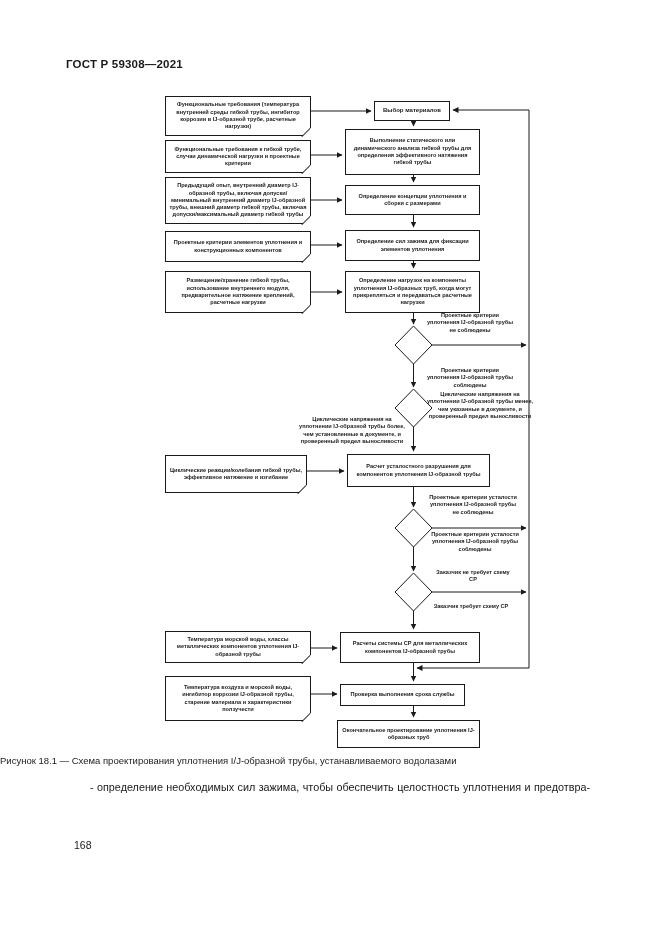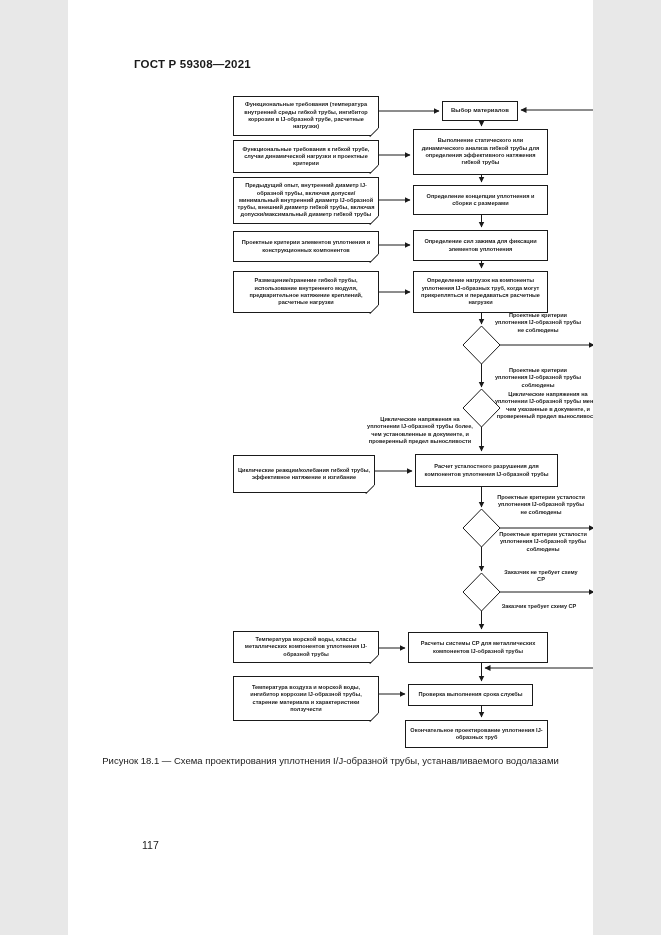--- a/index.html
+++ b/index.html
@@ -1,27 +1,27 @@
 <!DOCTYPE html>
 <html><head>
 <meta charset="utf-8">
 <style>
   html,body{margin:0;padding:0;background:#e8e8e8;}
-  .page{position:relative;width:525px;height:935px;background:#ffffff;margin:0 auto;
+  .page{position:relative;width:661px;height:935px;background:#ffffff;margin:0 auto;
         font-family:"Liberation Sans",sans-serif;color:#1a1a1a;overflow:hidden;}
   .hdr{position:absolute;left:66px;top:58px;font-size:11.5px;font-weight:bold;letter-spacing:.2px;}
   svg.wires{position:absolute;left:0;top:0;pointer-events:none;}
   .node{position:absolute;border:1px solid #1a1a1a;background:#fff;box-sizing:border-box;
         display:flex;align-items:center;justify-content:center;text-align:center;
         font-size:5.6px;font-weight:bold;line-height:1.3;padding:1px 3px;}
   .doc::before{content:"";position:absolute;right:-1px;bottom:-1px;width:8px;height:8px;background:#fff;}
   .doc::after{content:"";position:absolute;right:-2px;bottom:2.5px;width:12px;height:0;
         border-top:1px solid #1a1a1a;transform:rotate(-45deg);}
   .lbl{position:absolute;font-size:5.6px;font-weight:bold;text-align:center;line-height:1.3;}
-  .cap{position:absolute;left:0;right:0;top:755px;text-align:center;font-size:9.5px;}
+  .cap{position:absolute;left:0;right:0;top:755px;font-size:9.5px;}
   .bodytext{position:absolute;left:73px;top:779px;width:517px;font-size:10.8px;line-height:16px;}
   .bl{white-space:normal;}
   .jl{text-align:justify;text-align-last:justify;}
   .ind{text-indent:17px;}
   .pn{position:absolute;left:74px;top:839px;font-size:10.5px;}
 </style>
 </head>
 <body>
 
 <div class="page">
@@ -95,17 +95,18 @@
   <div class="lbl" style="left:424px;top:391px;width:112px">Циклические напряжения на уплотнении IJ-образной трубы менее, чем указанные в документе, и проверенный предел выносливости</div>
   <div class="lbl" style="left:299px;top:416px;width:106px">Циклические напряжения на уплотнении IJ-образной трубы более, чем установленные в документе, и проверенный предел выносливости</div>
   <div class="lbl" style="left:427px;top:494px;width:92px">Проектные критерии усталости уплотнения IJ-образной трубы не соблюдены</div>
   <div class="lbl" style="left:427px;top:531px;width:96px">Проектные критерии усталости уплотнения IJ-образной трубы соблюдены</div>
   <div class="lbl" style="left:432px;top:569px;width:82px">Заказчик не требует схему СР</div>
   <div class="lbl" style="left:432px;top:603px;width:78px">Заказчик требует схему СР</div>
 
   <div class="cap">Рисунок 18.1 — Схема проектирования уплотнения I/J-образной трубы, устанавливаемого водолазами</div>
 
   <div class="bodytext">
+    <div class="bl jl ind">- определение необходимых сил зажима, чтобы обеспечить целостность уплотнения и предотвра-</div>
   </div>
 
-  <div class="pn">117</div>
+  <div class="pn">168</div>
 
 </div>
 
 </body></html>

